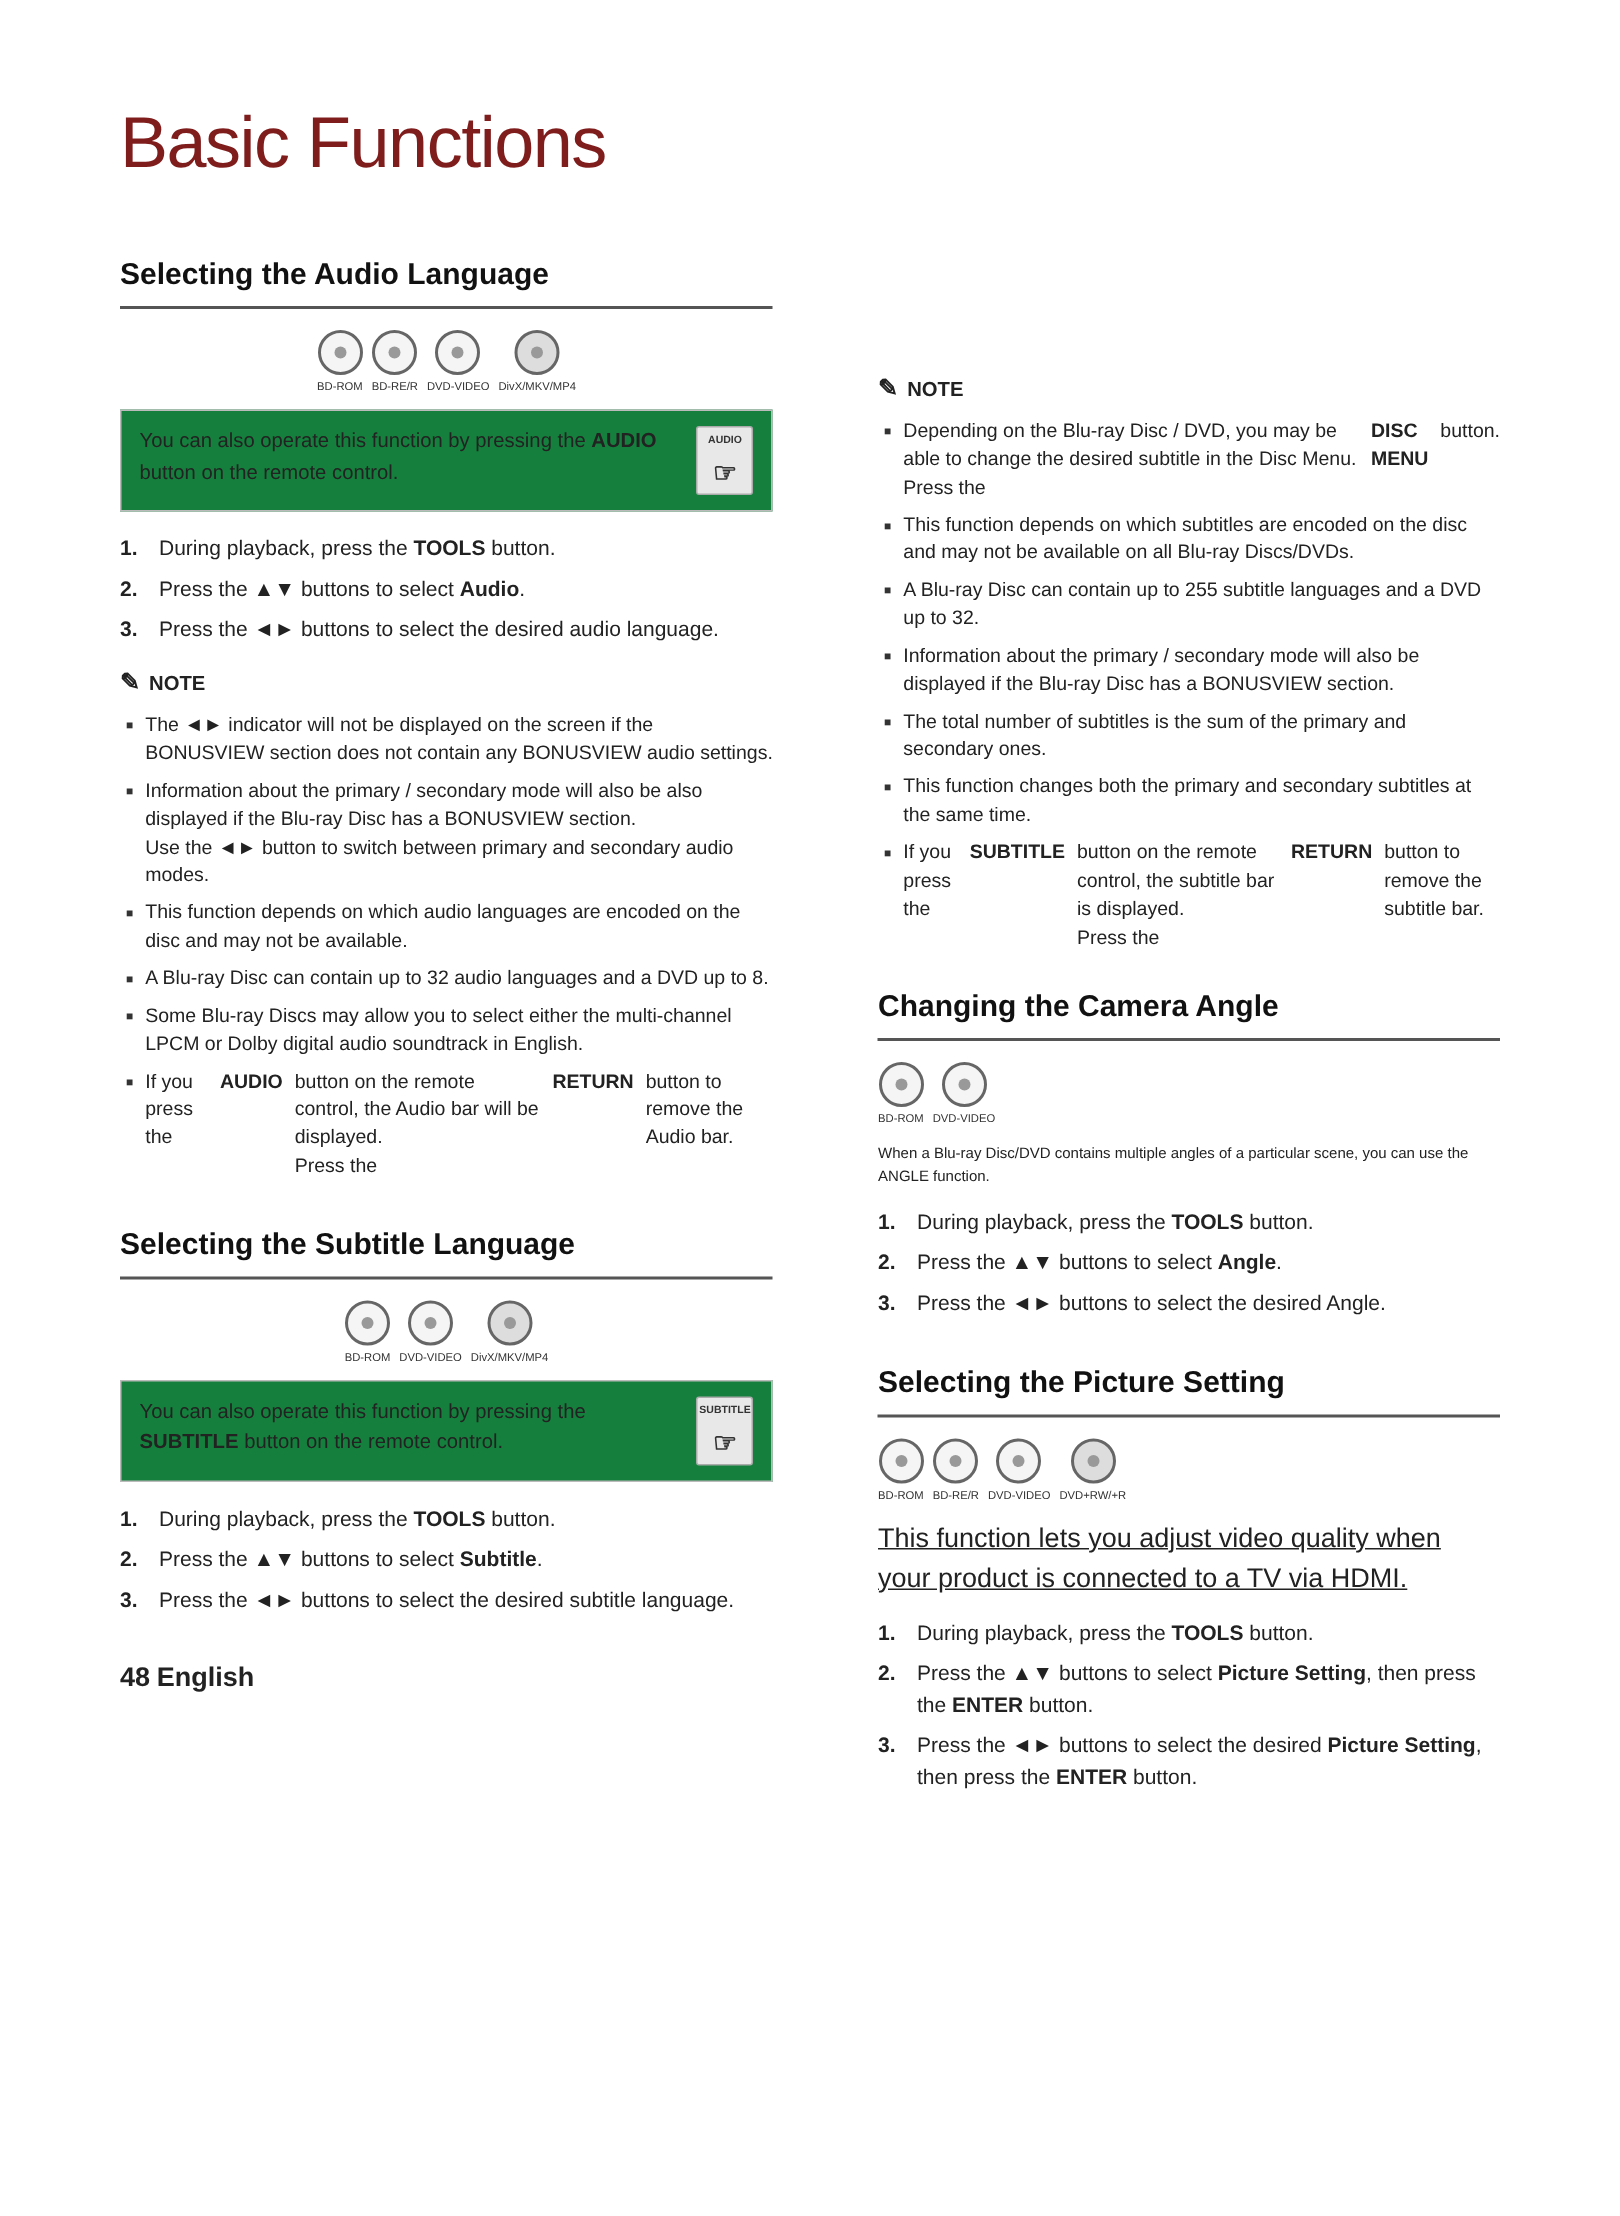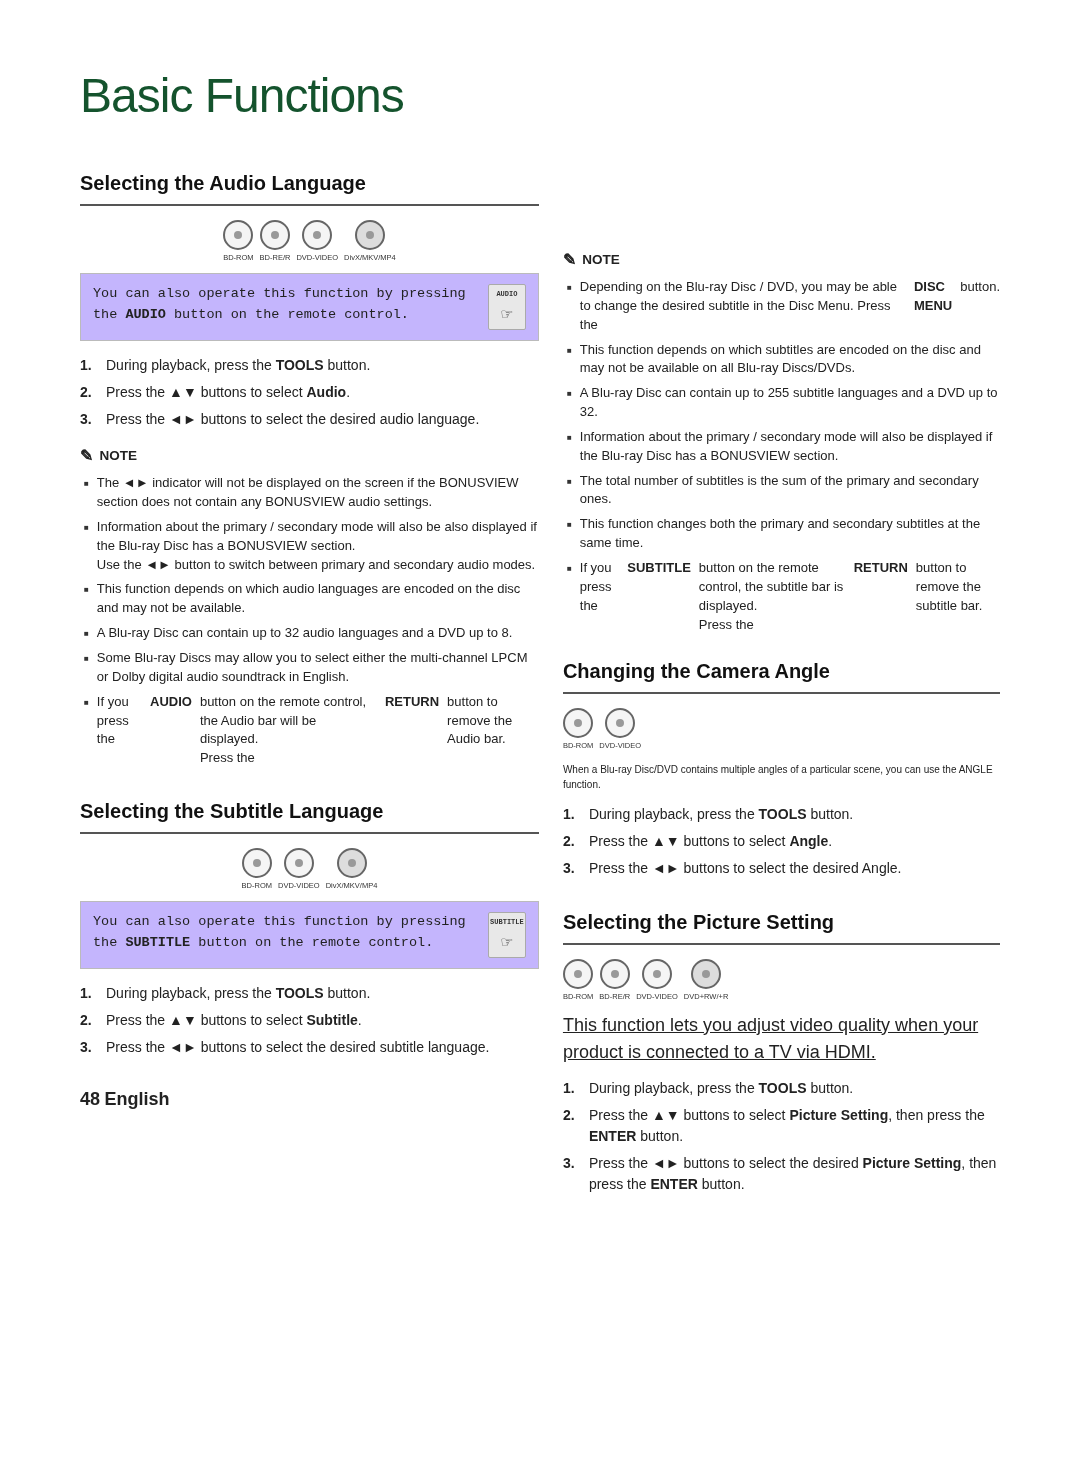--- a/index.html
+++ b/index.html
@@ -10,26 +10,26 @@
       width: 1080px;
       min-height: 1477px;
       padding: 60px 80px 60px 80px;
       font-size: 15px;
       line-height: 1.5;
     }
     h1.main-title {
       font-size: 48px;
       font-weight: 300;
       margin-bottom: 36px;
-      color: #14532d;
+      color: #7f1d1d;
       letter-spacing: -1px;
     }
     .two-col {
       display: flex;
-      gap: 24px;
+      gap: 70px;
       justify-content: center;
     }
     .col-left {
       flex: 1.05;
     }
     .col-right {
       flex: 1;
     }
     h2.section-title {
       font-size: 20px;
@@ -78,22 +78,21 @@
     .disc-circle.dark {
       background: #ddd;
     }
     .info-box {
       border: 1px solid #bbb;
       padding: 10px 12px;
       margin-bottom: 14px;
       display: flex;
       align-items: flex-start;
       gap: 10px;
-      background: #c4b5fd;
-      font-family: Liberation Mono, monospace;
+      background: #15803d;
     }
     .info-box-text {
       font-size: 13.5px;
       flex: 1;
     }
     .remote-btn-img {
       width: 38px;
       height: 46px;
       border: 1px solid #aaa;
       background: #e8e8e8;

